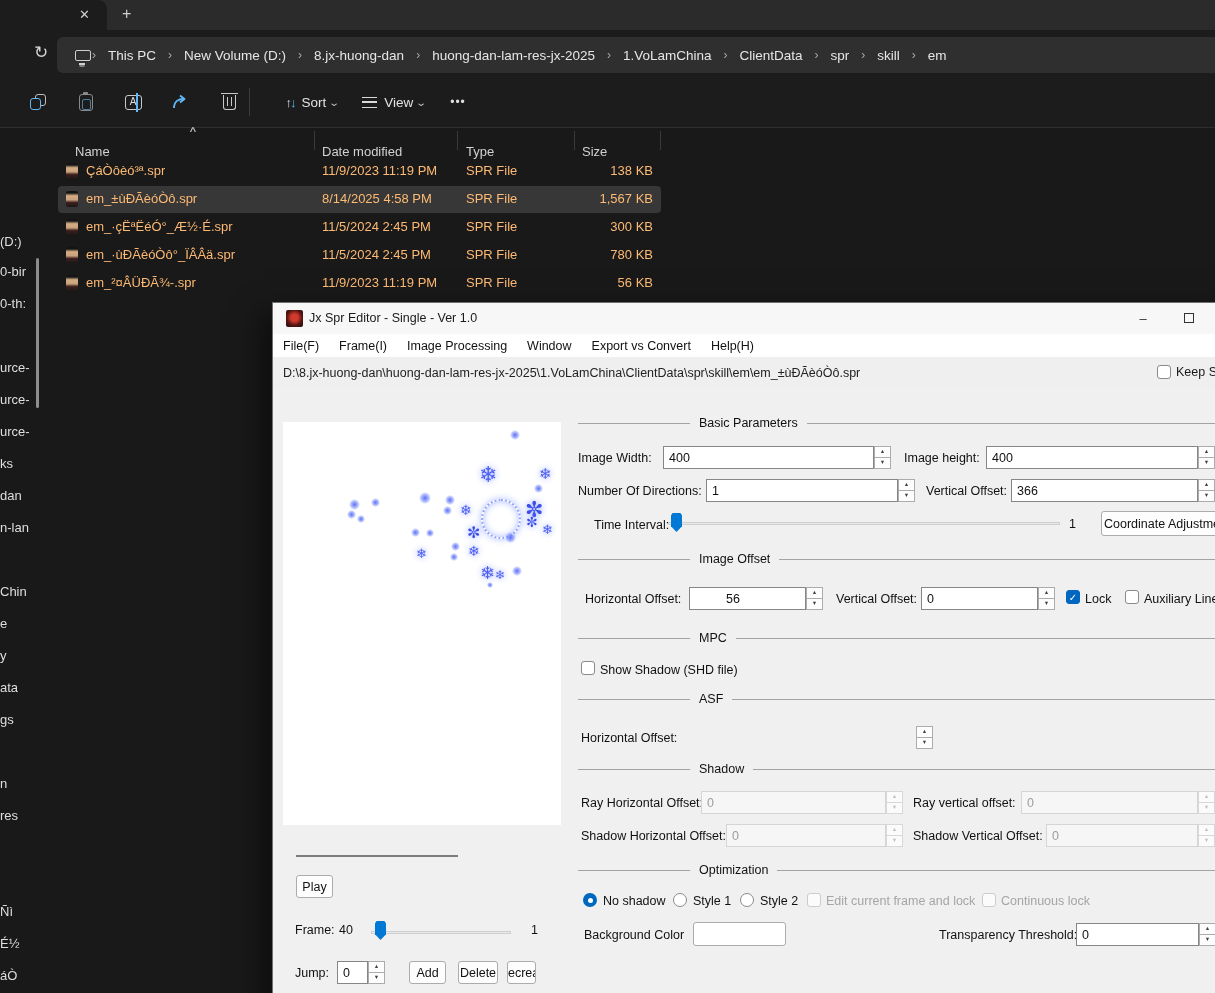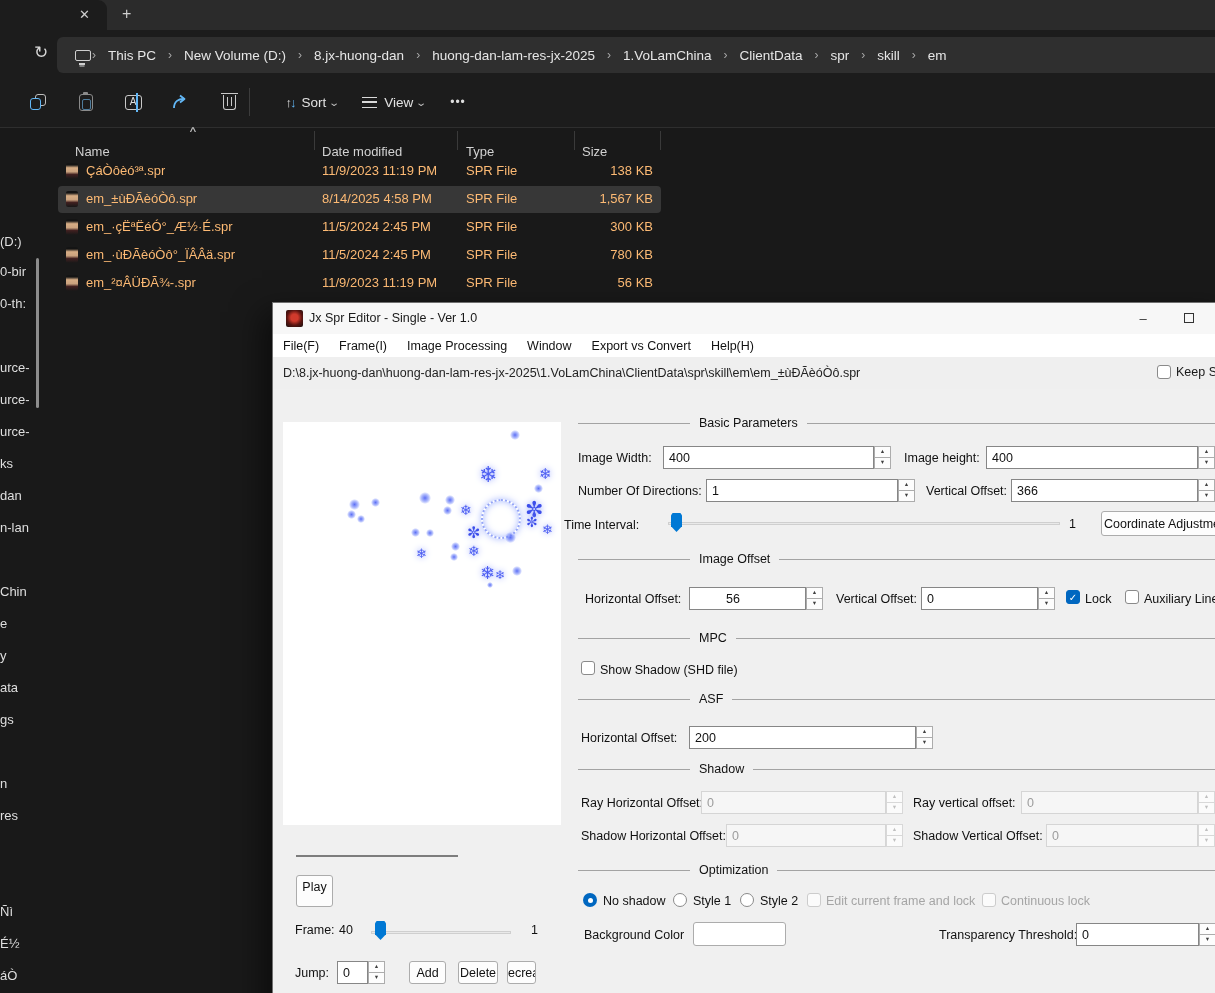--- a/index.html
+++ b/index.html
@@ -310,21 +310,21 @@
       <div class="pt-dot" style="left: 168px; top: 120px; width: 9px; height: 9px;"></div>
       <div class="pt-flake" style="left: 185px; top: 121px; font-size: 14px;">❄</div>
       <div class="pt-dot" style="left: 167px; top: 131px; width: 8px; height: 8px;"></div>
       <div class="pt-flake" style="left: 197px; top: 140px; font-size: 18px;">❄</div>
       <div class="pt-flake" style="left: 212px; top: 146px; font-size: 12px;">❄</div>
       <div class="pt-dot" style="left: 229px; top: 144px; width: 10px; height: 10px;"></div>
       <div class="pt-dot" style="left: 204px; top: 160px; width: 6px; height: 6px;"></div>
     </div>
   <div id="play-divider"></div>
 
-  <div class="btn" style="left:23px; top:572px; width:37px; height:32px; line-height:22px;">Play</div>
+  <div class="btn" style="left:23px; top:572px; width:37px; height:23px; line-height:22px;">Play</div>
   <span class="lbl" style="left:22px; top:620px;">Frame:</span>
   <span class="lbl" style="left:66px; top:620px;">40</span>
   <div class="track" style="left:98px; top:628px; width:140px;"></div>
   <div class="thumb" style="left:102px; top:618px;"></div>
   <span class="lbl" style="left:258px; top:620px;">1</span>
   <span class="lbl" style="left:22px; top:663px;">Jump:</span>
   <input class="txt" style="left: 64px; top: 658px; width: 31px;" value="0">
   <span class="spin" style="left:95px; top:658px;">
       <b>▲</b>
       <b>▼</b>
@@ -357,21 +357,21 @@
       <b>▲</b>
       <b>▼</b>
     </span>
   <span class="lbl" style="left:653px; top:181px;">Vertical Offset:</span>
   <input class="txt" style="left: 738px; top: 176px; width: 187px;" value="366">
   <span class="spin" style="left:925px; top:176px;">
       <b>▲</b>
       <b>▼</b>
     </span>
 
-  <span class="lbl" style="left:291px; top:215px;text-align:center;">Time Interval:</span>
+  <span class="lbl" style="left:321px; top:215px;text-align:center;">Time Interval:</span>
   <div class="track" style="left:395px; top:219px; width:392px;"></div>
   <div class="thumb" style="left:398px; top:210px;"></div>
   <span class="lbl" style="left:796px; top:214px;">1</span>
   <div class="btn" style="left:828px; top:208px; width:131px; height:25px; line-height:24px; text-align:left; padding-left:2px;">Coordinate Adjustmen</div>
 
   <div class="sect" style="left:305px; top:249px; width:640px;">
     <i class="l1"></i>
       <span>Image Offset</span>
       <i class="l2"></i>
   </div>
@@ -399,21 +399,20 @@
   </div>
   <span class="cb" style="left:308px; top:358px;"></span>
   <span class="cb-lab" style="left:327px; top:360px;">Show Shadow (SHD file)</span>
 
   <div class="sect" style="left:305px; top:389px; width:640px;">
     <i class="l1"></i>
       <span>ASF</span>
       <i class="l2"></i>
   </div>
   <span class="lbl" style="left:308px; top:428px;">Horizontal Offset:</span>
-  <input class="txt" style="left: 416px; top: 423px; width: 227px;" value="200">
   <span class="spin" style="left:643px; top:423px;">
       <b>▲</b>
       <b>▼</b>
     </span>
 
   <div class="sect" style="left:305px; top:459px; width:640px;">
     <i class="l1"></i>
       <span>Shadow</span>
       <i class="l2"></i>
   </div>

